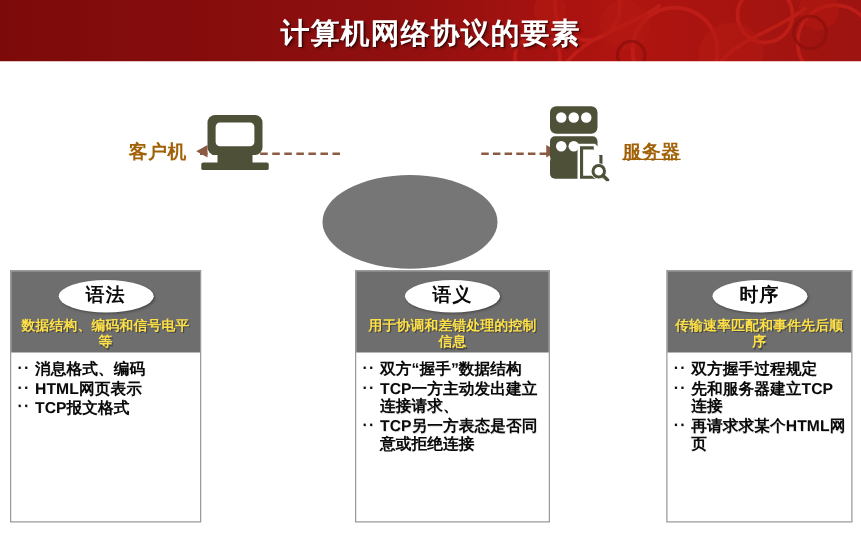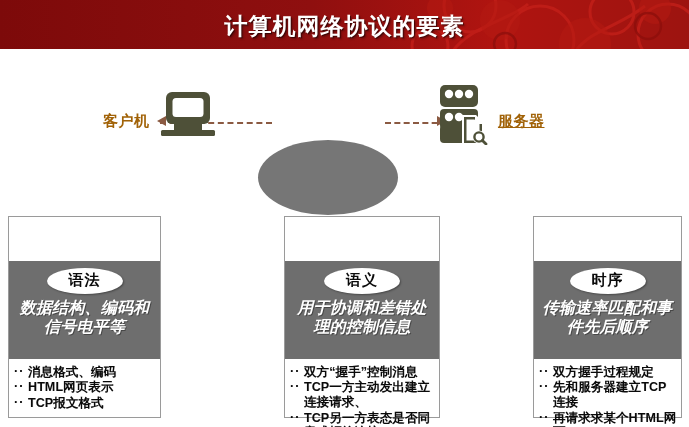--- a/index.html
+++ b/index.html
@@ -109,45 +109,43 @@
     border: 1px solid #9a9a9a;
     overflow: visible;
   }
   .card-1 { left: 8px;   top: 216px; width: 153px; height: 202px; }
   .card-2 { left: 284px; top: 216px; width: 156px; height: 202px; }
   .card-3 { left: 533px; top: 216px; width: 149px; height: 202px; }
 
   .card .head {
     position: relative;
     background: #6e6e6e;
-    padding: 7px 6px 22px 6px;
+    padding: 7px 6px 1px 6px;
     text-align: center;
-    margin-top: 44px;
   }
   .card .pill {
     display: inline-block;
     background: #ffffff;
     border-radius: 50% / 50%;
     padding: 3px 22px 4px 22px;
     color: #0a0a0a;
     font-size: 15px;
     font-weight: bold;
     letter-spacing: 1px;
     box-shadow: 1px 1px 2px rgba(0,0,0,0.35);
     white-space: nowrap;
   }
   .card .subtitle {
     margin-top: 5px;
-    color: #ffffff;
-    font-size: 16px;
+    color: #fde047;
+    font-size: 11px;
     font-weight: bold;
     line-height: 1.18;
     letter-spacing: 0.2px;
     text-shadow: 1px 1px 0 rgba(0,0,0,0.35);
-    font-style: italic;
   }
 
   .card .bullets {
     padding: 6px 4px 0 5px;
   }
   .bullet {
     position: relative;
     display: block;
     color: #0a0a0a;
     font-size: 12.5px;
@@ -260,21 +258,21 @@
       <span class="bullet">TCP报文格式</span>
     </div>
   </div>
 
   <div class="card card-2">
     <div class="head">
       <span class="pill">语义</span>
       <div class="subtitle">用于协调和差错处理的控制信息</div>
     </div>
     <div class="bullets">
-      <span class="bullet">双方“握手”控制消息</span>
+      <span class="bullet">双方“握手”数据结构</span>
       <span class="bullet">TCP一方主动发出建立连接请求、</span>
       <span class="bullet">TCP另一方表态是否同意或拒绝连接</span>
     </div>
   </div>
 
   <div class="card card-3">
     <div class="head">
       <span class="pill">时序</span>
       <div class="subtitle">传输速率匹配和事件先后顺序</div>
     </div>

